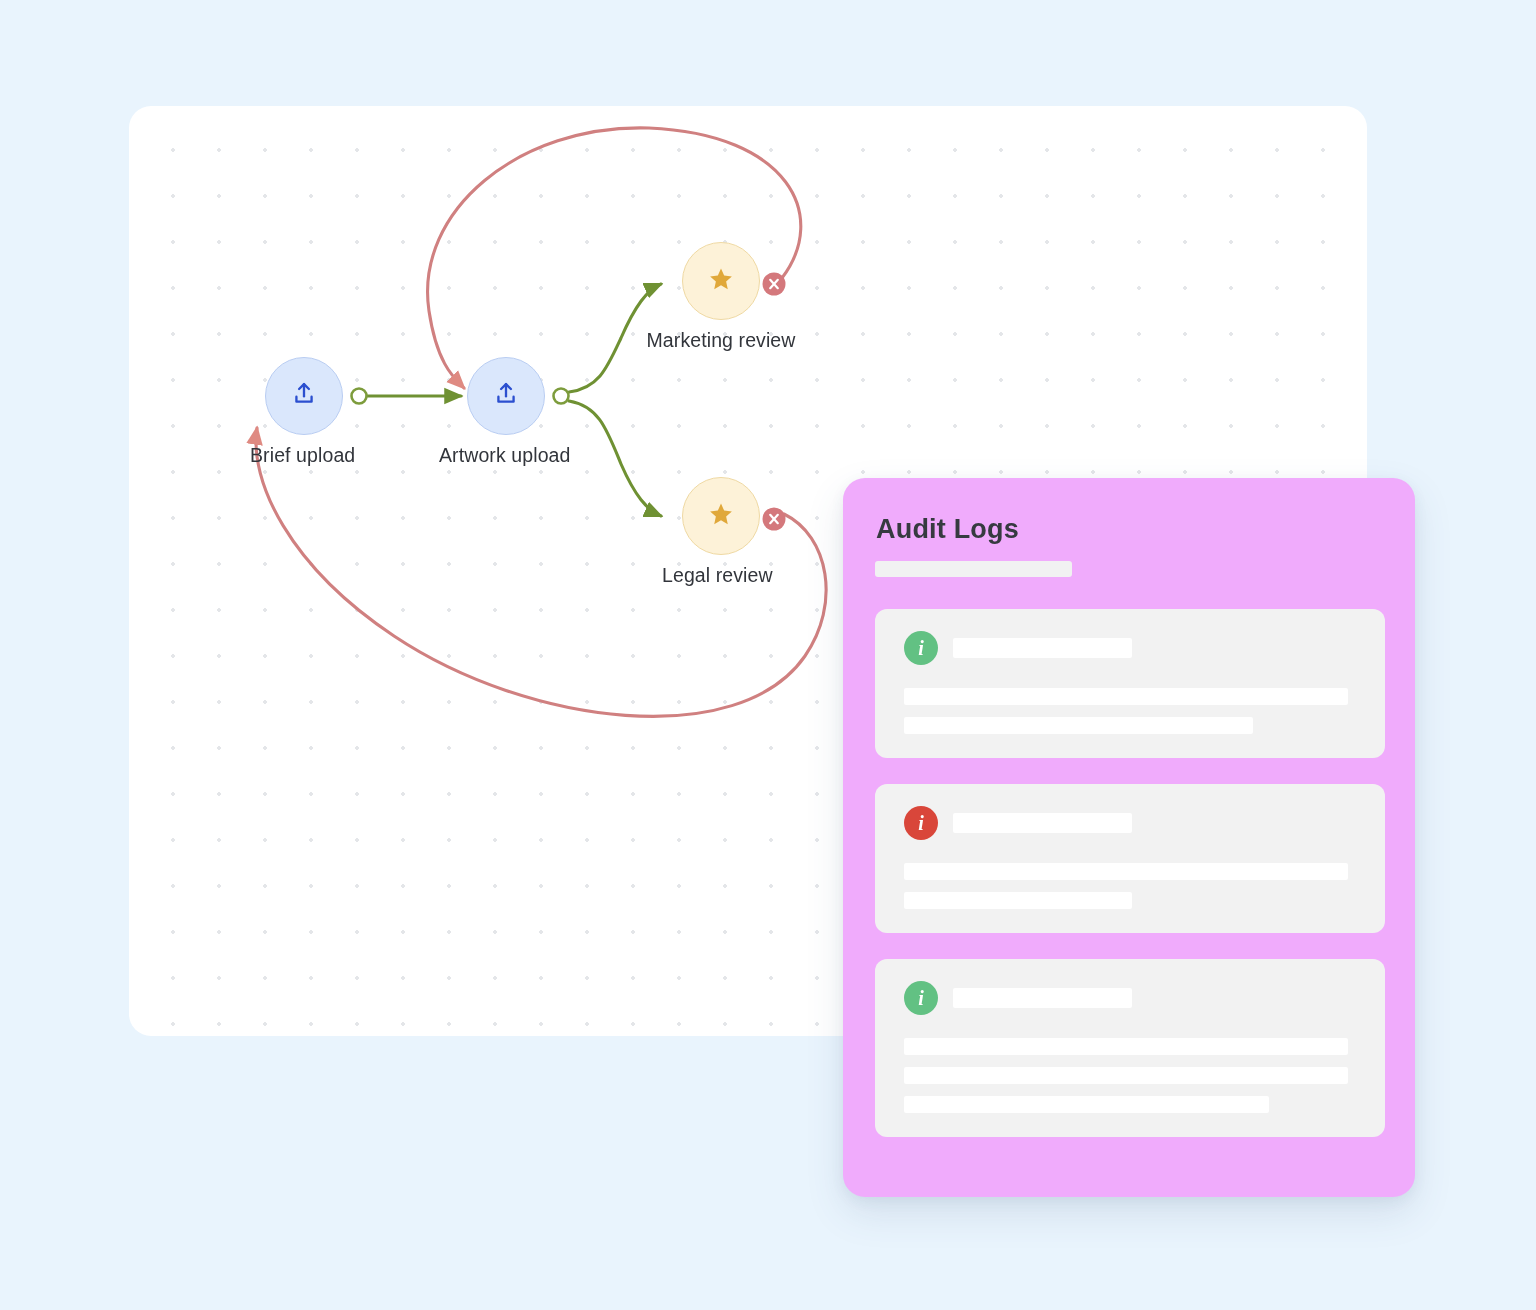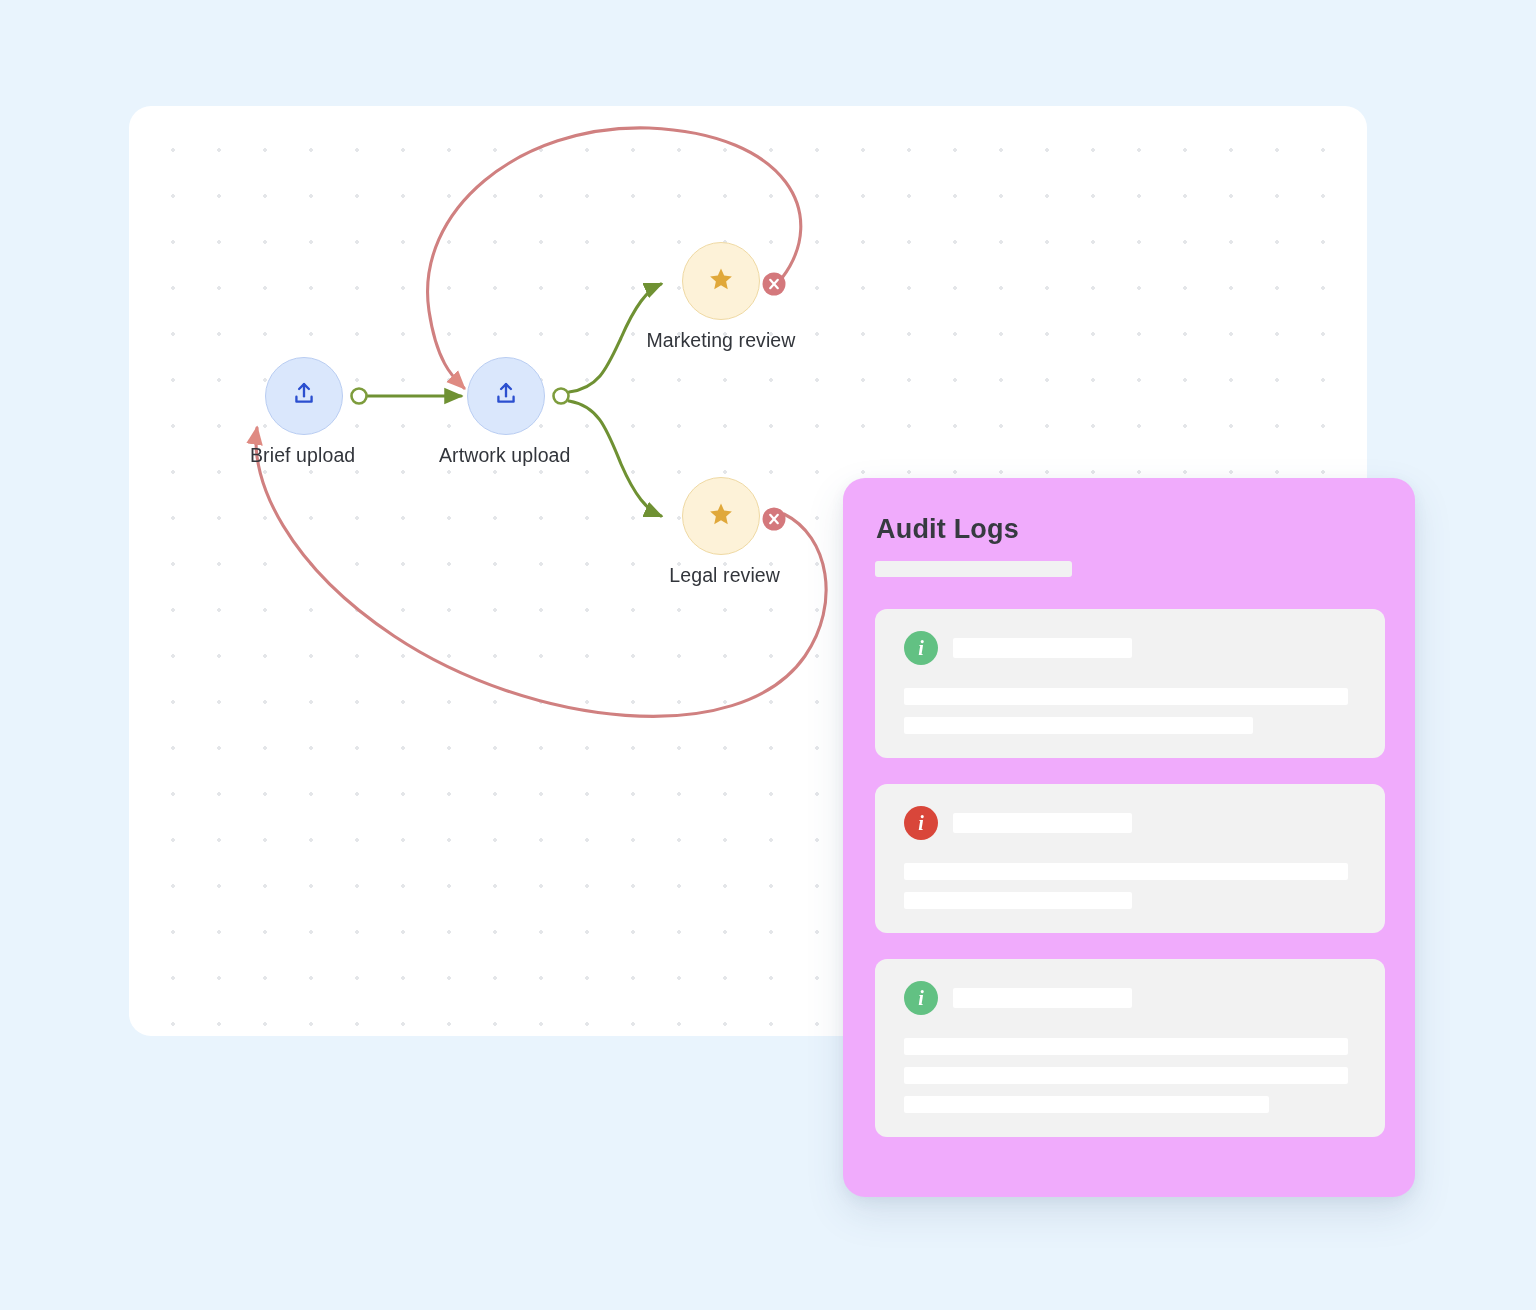--- a/index.html
+++ b/index.html
@@ -217,21 +217,21 @@
   </div>
   <div class="node-label" style="left:517px; top:223px; width:150px; text-align:center;">Marketing review</div>
 
   <div class="node node-review" style="left:553px; top:371px;">
     <span>
       <svg width="28" height="28" viewBox="0 0 24 24">
         <path d="M12 3 L14.7 9.1 L21.3 9.8 L16.4 14.2 L17.8 20.7 L12 17.4 L6.2 20.7 L7.6 14.2 L2.7 9.8 L9.3 9.1 Z" fill="#e0a83a"></path>
       </svg>
     </span>
   </div>
-  <div class="node-label" style="left:533px; top:458px; width:118px; text-align:right;">Legal review</div>
+  <div class="node-label" style="left:533px; top:458px; width:118px; text-align:left;">Legal review</div>
 </div>
 
 <div id="audit-panel">
   <div id="audit-title">Audit Logs</div>
   <div id="audit-subbar"></div>
   <div id="log-list">
       <div class="log-card">
         <div class="log-head">
           <div class="log-badge" style="background: rgb(98, 193, 131);">i</div>
           <div class="log-title-bar" style="width: 179px;"></div>

